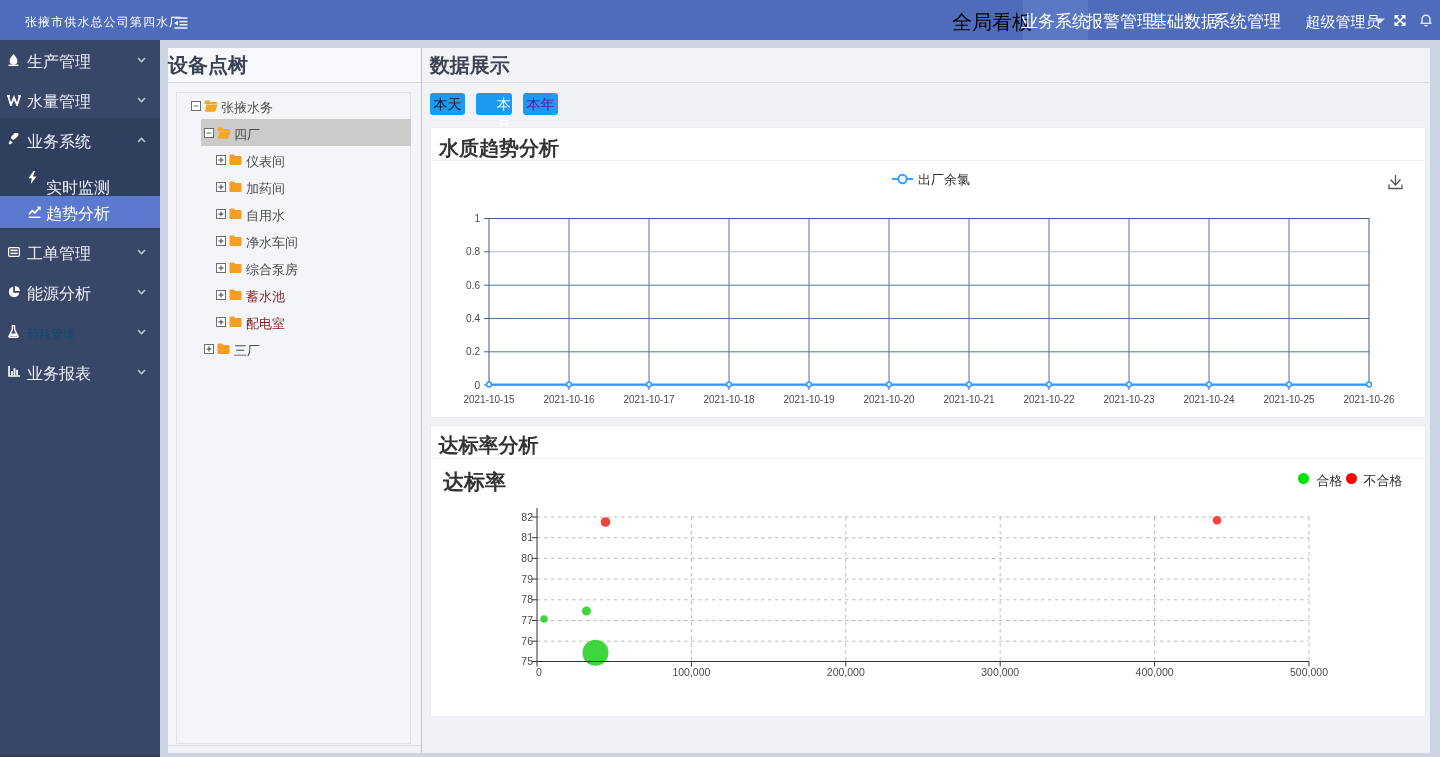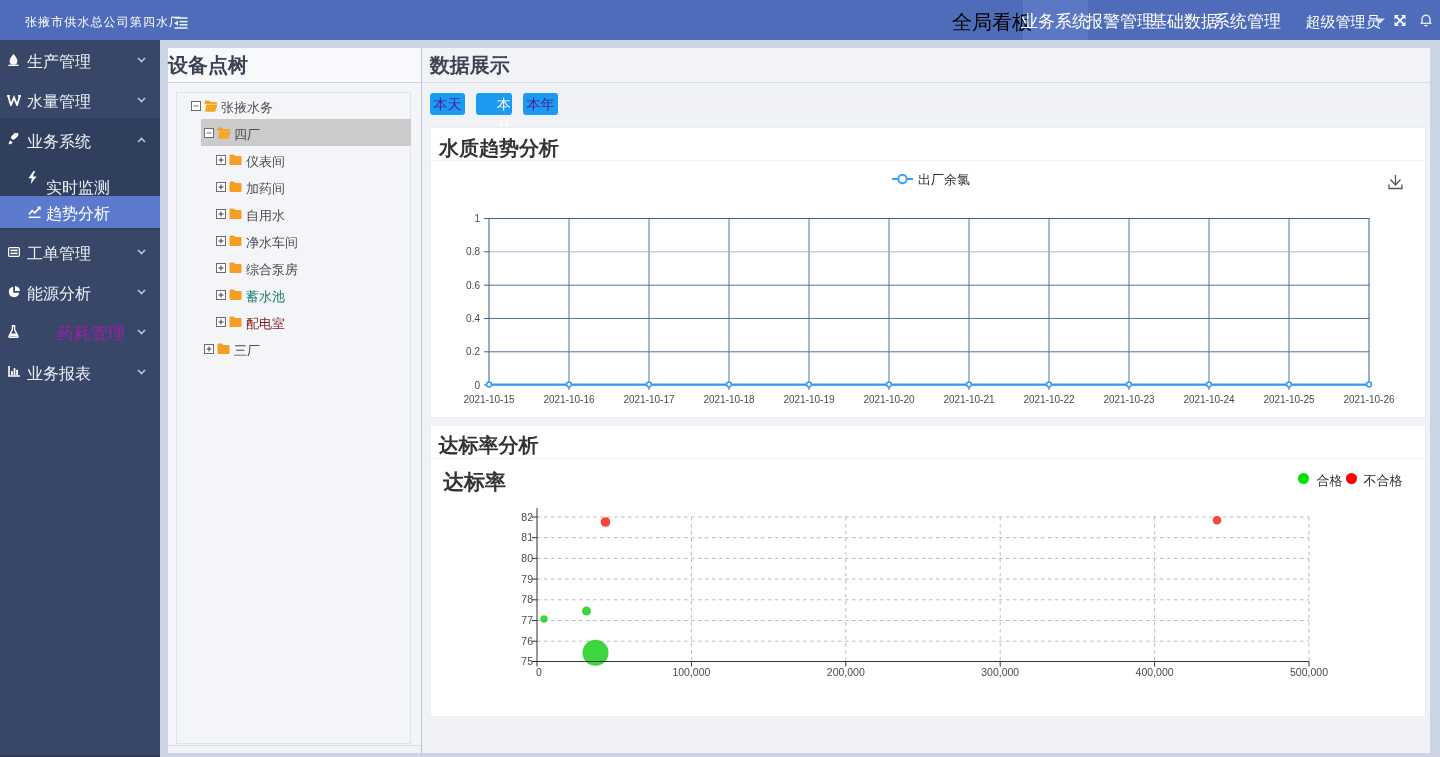--- a/index.html
+++ b/index.html
@@ -53,21 +53,21 @@
 <div class="abs" style="left:0;top:118px;width:160px;height:112px;background:#313f5f;"></div>
 <div class="abs" style="left:0;top:196px;width:160px;height:32px;background:#5b7ace;"></div>
 
 <div class="abs mi" style="left:27px;top:53.5px;color:#eef1f8;font-size:16px;line-height:16px;">生产管理</div>
 <div class="abs mi" style="left:27px;top:93.5px;color:#eef1f8;font-size:16px;line-height:16px;">水量管理</div>
 <div class="abs mi" style="left:27px;top:133.5px;color:#eef1f8;font-size:16px;line-height:16px;">业务系统</div>
 <div class="abs mi" style="left:46px;top:171.5px;color:#eef1f8;font-size:16px;line-height:16px;margin-top:8px;">实时监测</div>
 <div class="abs mi" style="left:46px;top:205.5px;color:#ffffff;font-size:16px;line-height:16px;">趋势分析</div>
 <div class="abs mi" style="left:27px;top:245.5px;color:#eef1f8;font-size:16px;line-height:16px;">工单管理</div>
 <div class="abs mi" style="left:27px;top:285.5px;color:#eef1f8;font-size:16px;line-height:16px;">能源分析</div>
-<div class="abs mi" style="left:27px;top:325.5px;color:#a21caf;font-size:17px;line-height:16px;margin-left:30px;">药耗管理</div>
+<div class="abs mi" style="left:27px;top:325.5px;color:#0c4a6e;font-size:12px;line-height:16px;">药耗管理</div>
 <div class="abs mi" style="left:27px;top:365.5px;color:#eef1f8;font-size:16px;line-height:16px;">业务报表</div>
 
 <svg class="abs" style="left:137px;top:57px" width="9" height="6" viewBox="0 0 9 6">
     <polyline points="1,1 4.5,4.6 8,1" fill="none" stroke="#bfc6d4" stroke-width="1.5"></polyline>
   </svg>
 <svg class="abs" style="left:137px;top:97px" width="9" height="6" viewBox="0 0 9 6">
     <polyline points="1,1 4.5,4.6 8,1" fill="none" stroke="#bfc6d4" stroke-width="1.5"></polyline>
   </svg>
 <svg class="abs" style="left:137px;top:137px" width="9" height="6" viewBox="0 0 9 6">
     <polyline points="1,5 4.5,1.4 8,5" fill="none" stroke="#bfc6d4" stroke-width="1.5"></polyline>
@@ -215,21 +215,21 @@
 <div class="abs" style="left:246px;top:261.0px;font-size:13px;color:#4c4c4c;">综合泵房</div>
 
 <svg class="abs tg3" style="left:215.5px;top:290px" width="10" height="10" viewBox="0 0 10 10">
     <rect x="0.5" y="0.5" width="9" height="9" fill="#fff" stroke="#6e6e6e"></rect>
     <line x1="2.5" y1="5" x2="7.5" y2="5" stroke="#555" stroke-width="1.2"></line>
     <line x1="5" y1="2.5" x2="5" y2="7.5" stroke="#555" stroke-width="1.2"></line>
   </svg>
 <svg class="abs" style="left:229px;top:289px" width="13" height="11" viewBox="0 0 13 11">
     <path d="M0.5 1.5 A1 1 0 0 1 1.5 0.5 L4.8 0.5 L6.2 2 L11.5 2 A1 1 0 0 1 12.5 3 L12.5 10 A1 1 0 0 1 11.5 11 L1.5 11 A1 1 0 0 1 0.5 10 Z" fill="#f59e23"></path>
   </svg>
-<div class="abs" style="left:246px;top:288.0px;font-size:13px;color:#0f766e;">蓄水池</div>
+<div class="abs" style="left:246px;top:288.0px;font-size:13px;color:#7f1d1d;">蓄水池</div>
 
 <svg class="abs tg3" style="left:215.5px;top:317px" width="10" height="10" viewBox="0 0 10 10">
     <rect x="0.5" y="0.5" width="9" height="9" fill="#fff" stroke="#6e6e6e"></rect>
     <line x1="2.5" y1="5" x2="7.5" y2="5" stroke="#555" stroke-width="1.2"></line>
     <line x1="5" y1="2.5" x2="5" y2="7.5" stroke="#555" stroke-width="1.2"></line>
   </svg>
 <svg class="abs" style="left:229px;top:316px" width="13" height="11" viewBox="0 0 13 11">
     <path d="M0.5 1.5 A1 1 0 0 1 1.5 0.5 L4.8 0.5 L6.2 2 L11.5 2 A1 1 0 0 1 12.5 3 L12.5 10 A1 1 0 0 1 11.5 11 L1.5 11 A1 1 0 0 1 0.5 10 Z" fill="#f59e23"></path>
   </svg>
 <div class="abs" style="left:246px;top:315.0px;font-size:13px;color:#7f1d1d;">配电室</div>
@@ -240,21 +240,21 @@
     <line x1="5" y1="2.5" x2="5" y2="7.5" stroke="#555" stroke-width="1.2"></line>
   </svg>
 <svg class="abs" style="left:217px;top:343px" width="13" height="11" viewBox="0 0 13 11">
     <path d="M0.5 1.5 A1 1 0 0 1 1.5 0.5 L4.8 0.5 L6.2 2 L11.5 2 A1 1 0 0 1 12.5 3 L12.5 10 A1 1 0 0 1 11.5 11 L1.5 11 A1 1 0 0 1 0.5 10 Z" fill="#f59e23"></path>
   </svg>
 <div class="abs" style="left:234px;top:342.0px;font-size:13px;color:#4c4c4c;">三厂</div>
 
 <div class="abs" style="left:422px;top:47.5px;width:1008px;height:35px;background:#f1f3f7;border-bottom:1px solid #d9dee9;"></div>
 <div class="abs" style="left:429.7px;top:47.5px;height:35px;line-height:35px;font-size:20px;font-weight:bold;color:#3d4353;">数据展示</div>
 
-<div class="abs" style="left:430px;top:92.5px;width:35px;height:22.5px;background:#1b9af2;border-radius:3px;color:#4c1d95;font-size:14px;text-align:center;line-height:22.5px;">本天</div>
+<div class="abs" style="left:430px;top:92.5px;width:35px;height:22.5px;background:#1b9af2;border-radius:3px;color:#0f172a;font-size:14px;text-align:center;line-height:22.5px;">本天</div>
 <div class="abs" style="left:476px;top:92.5px;width:35.5px;height:22.5px;background:#1b9af2;border-radius:3px;color:#fff;font-size:14px;text-align:center;line-height:22.5px;padding-left:20px;">本月</div>
 <div class="abs" style="left:523px;top:92.5px;width:35px;height:22.5px;background:#1b9af2;border-radius:3px;color:#4c1d95;font-size:14px;text-align:center;line-height:22.5px;">本年</div>
 
 <div class="abs" style="left:430px;top:126.5px;width:996px;height:291px;background:#fff;border:1px solid #e9edf4;"></div>
 <div class="abs" style="left:439px;top:134.5px;font-size:20px;font-weight:bold;color:#333;">水质趋势分析</div>
 <div class="abs" style="left:430px;top:159.5px;width:996px;height:1px;background:#eef1f6;"></div>
 <svg class="abs" style="left:430px;top:160px" width="996" height="250" viewBox="0 0 996 250">
 
   <line x1="462" y1="19" x2="483" y2="19" stroke="#38a0ff" stroke-width="2"></line>
   <circle cx="472.5" cy="19" r="4.2" fill="#fff" stroke="#38a0ff" stroke-width="2"></circle>

